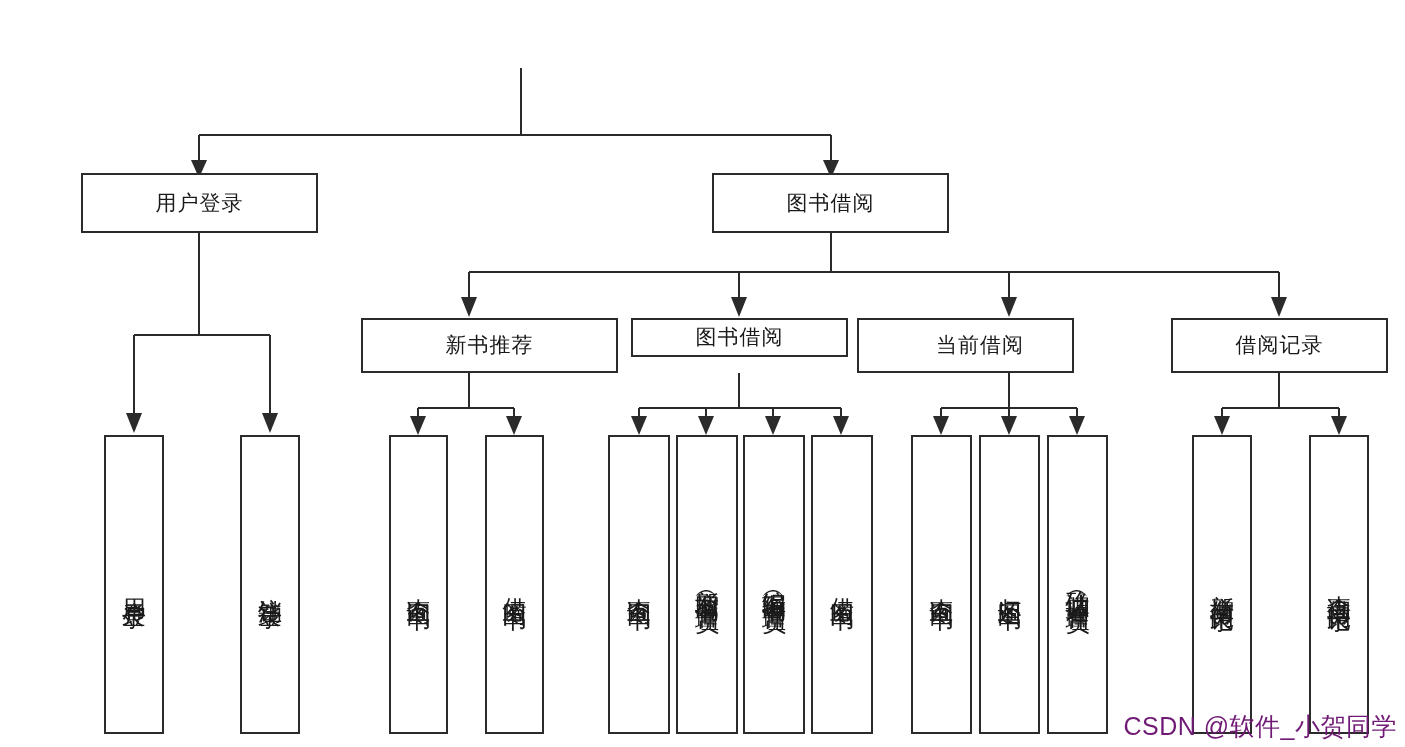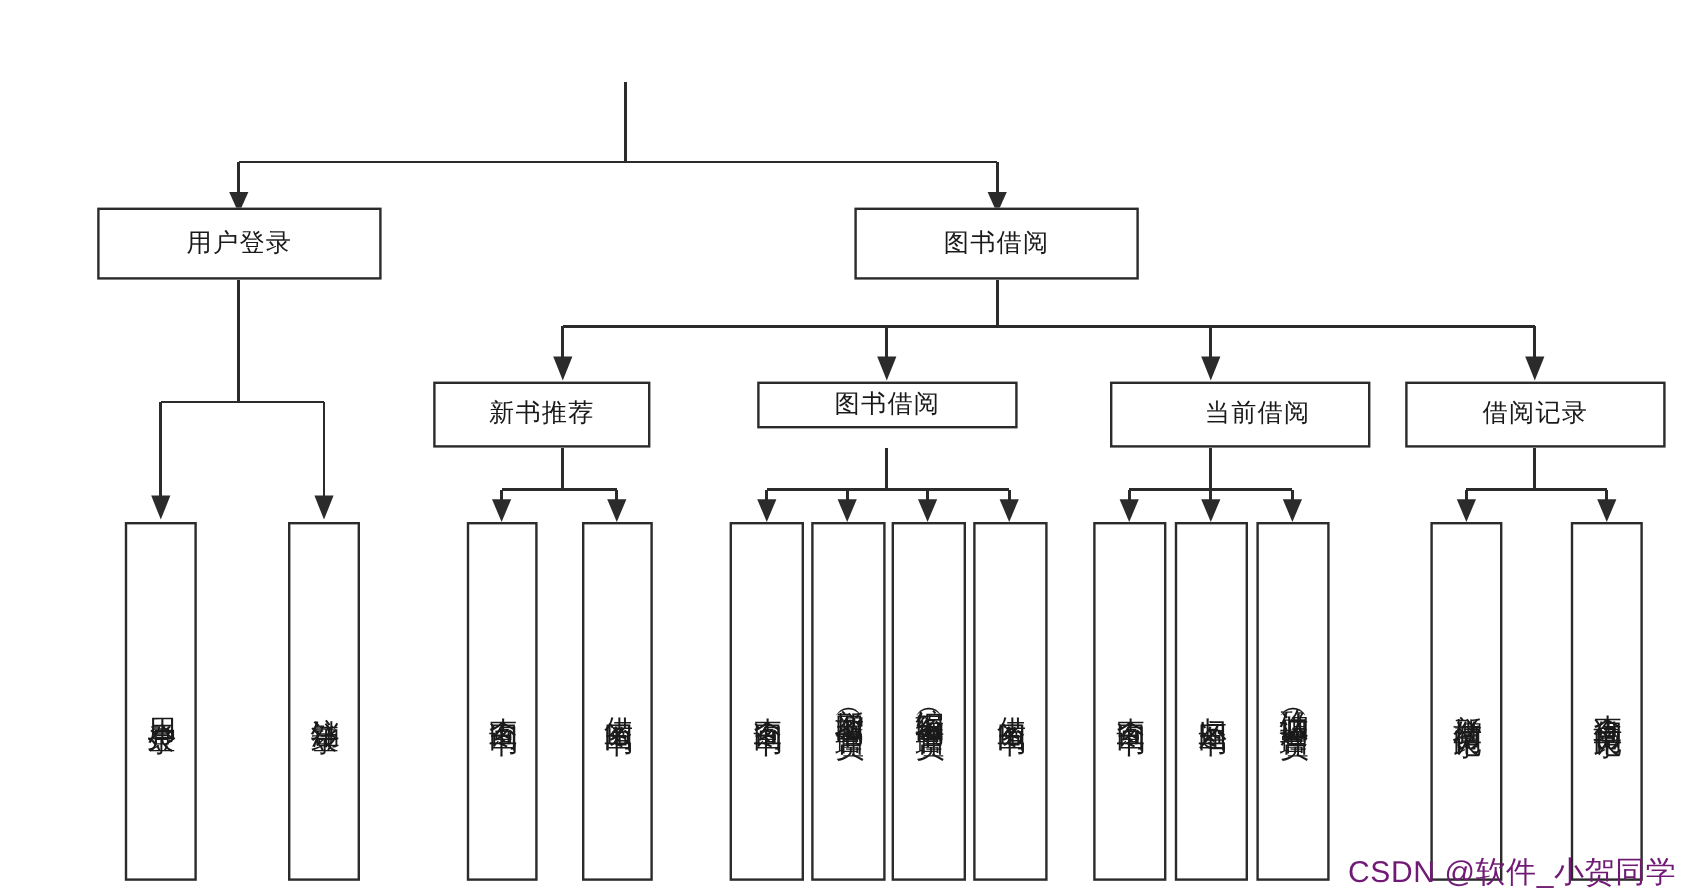--- a/index.html
+++ b/index.html
@@ -153,29 +153,29 @@
 
 
   <div class="node horiz" style="left:81px; top:173px; width:237px; height:60px;">
     <span>用户登录</span>
   </div>
 
   <div class="node horiz" style="left:712px; top:173px; width:237px; height:60px;">
     <span>图书借阅</span>
   </div>
 
-  <div class="node horiz" style="left:361px; top:318px; width:181px; height:55px;">
+  <div class="node horiz" style="left:361px; top:318px; width:257px; height:55px;">
     <span>新书推荐</span>
   </div>
 
   <div class="node horiz" style="left:631px; top:318px; width:217px; height:39px;">
     <span>图书借阅</span>
   </div>
 
-  <div class="node horiz" style="left:925px; top:318px; width:217px; height:55px;padding-left:29px;">
+  <div class="node horiz" style="left:857px; top:318px; width:217px; height:55px;padding-left:29px;">
     <span>当前借阅</span>
   </div>
 
   <div class="node horiz" style="left:1171px; top:318px; width:217px; height:55px;">
     <span>借阅记录</span>
   </div>
 
   <div class="node vert" style="left:104px; top:435px; width:60px; height:299px;">
     <span class="vtext">用户登录</span>
   </div>

